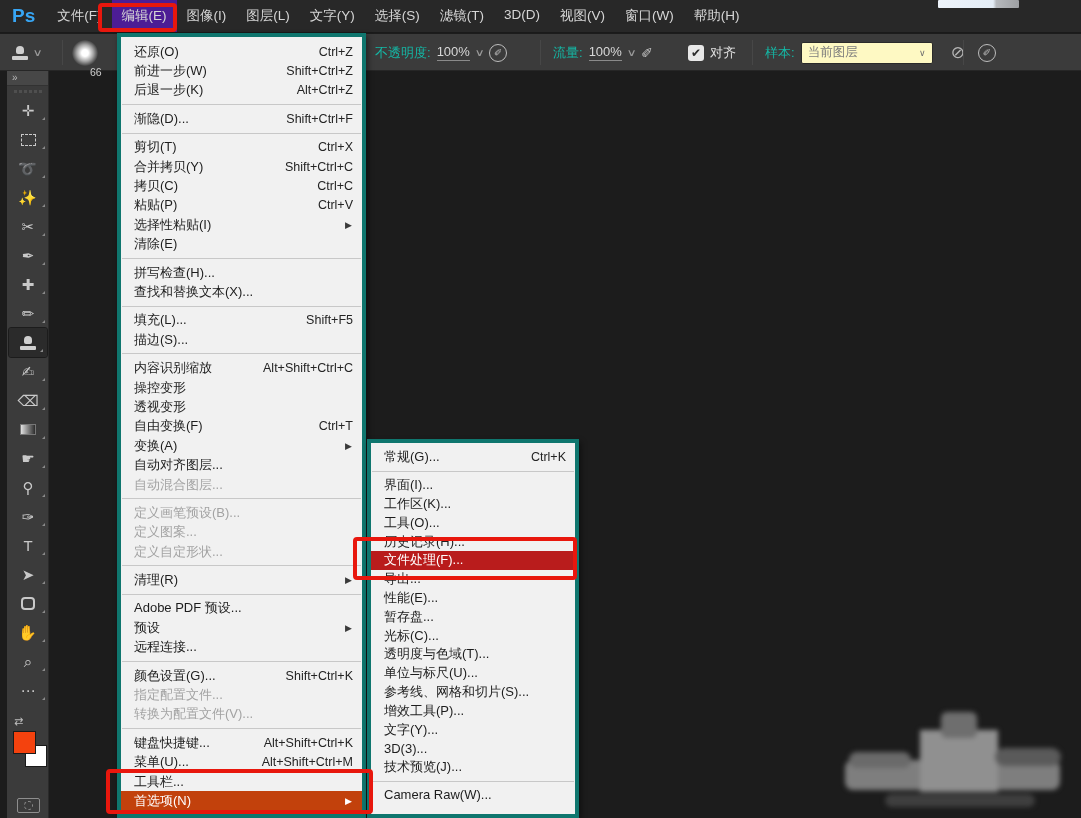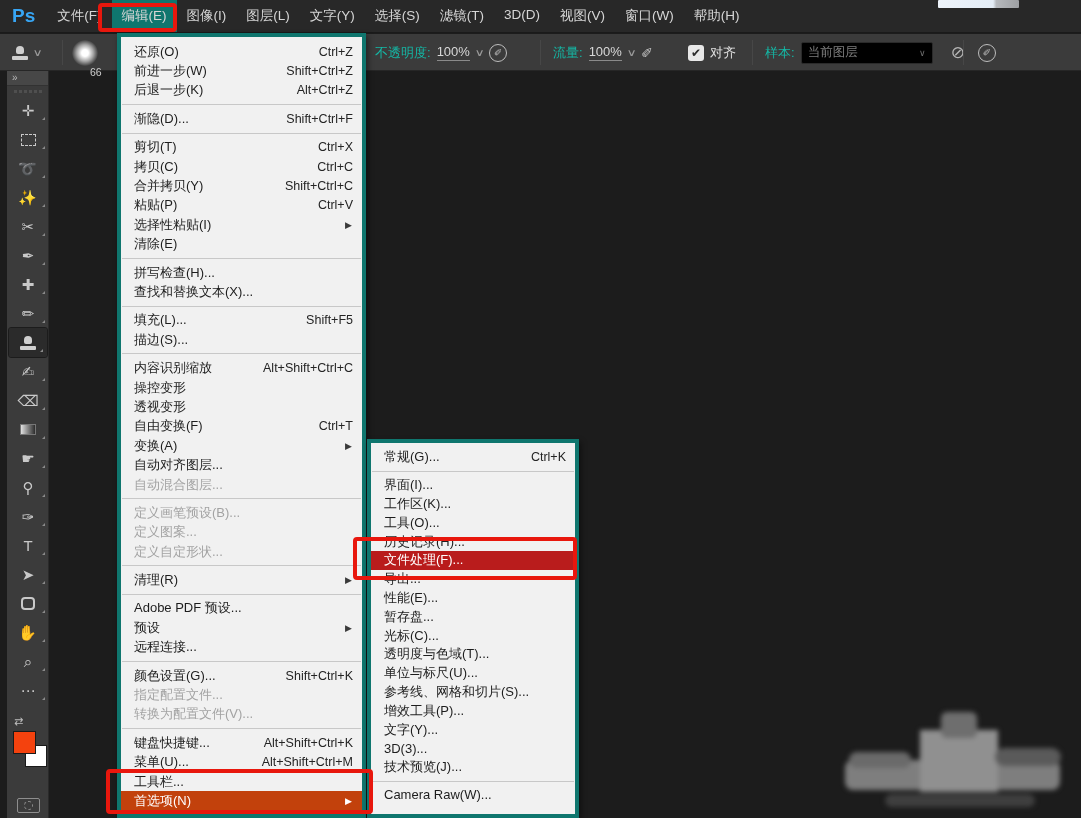--- a/index.html
+++ b/index.html
@@ -3,35 +3,35 @@
 <meta charset="utf-8">
 <style>
   * { margin:0; padding:0; box-sizing:border-box; }
   html,body { width:1081px; height:818px; overflow:hidden; background:#1c1c1c;
     font-family:"Liberation Sans","DejaVu Sans",sans-serif; }
   
   .menubar { position:absolute; left:0; top:0; width:1081px; height:33px;
     background:#282828; display:flex; align-items:center; border-bottom:1px solid #1a1a1a; }
   .ps-logo { color:#37a6f5; font-weight:bold; font-size:19px; padding:0 12px 0 12px; letter-spacing:0; }
   .mb-item { color:#d6d6d6; font-size:13.5px; padding:7px 10px; cursor:default; white-space:nowrap; }
-  .mb-item.active { background:#0f766e; }
+  .mb-item.active { background:#4c1d95; }
   
   .optionsbar { position:absolute; left:0; top:34px; width:1081px; height:37px;
     background:#3b3b3b; border-bottom:1px solid #262626; color:#c2c2c2; font-size:13px; }
   .ob-abs { position:absolute; top:0; height:37px; display:flex; align-items:center; gap:6px; }
   .ob-label { color:#14b8a6; }
   .ob-value { color:#d8d8d8; border-bottom:1px solid #8a8a8a; padding-bottom:1px; }
   .ob-chev { color:#9a9a9a; font-size:10px; transform:scaleX(1.4); }
   .ob-div { position:absolute; top:6px; width:1px; height:25px; background:#2d2d2d; border-right:1px solid #474747; }
   .pressure-icon { width:18px; height:18px; border:1.5px solid #bdbdbd; border-radius:50%;
     display:flex; align-items:center; justify-content:center; font-size:10px; color:#bdbdbd; }
   .airbrush-icon { color:#c5c5c5; font-size:14px; }
   .checkbox { width:16px; height:16px; background:#e8e8e8; border-radius:3px; display:flex;
     align-items:center; justify-content:center; color:#2b2b2b; font-size:12px; font-weight:bold; }
-  .sample-select { width:132px; height:22px; background:#000000; border:1px solid #2a2a2a; border-radius:2px;
+  .sample-select { width:132px; height:22px; background:#fef9c3; border:1px solid #2a2a2a; border-radius:2px;
     color:#7d7d7d; font-size:12.5px; display:flex; align-items:center; padding:0 6px; }
   .sample-select .sel-chev { margin-left:auto; font-size:9px; color:#6f6f6f; }
   .ignore-icon { color:#b5b5b5; font-size:17px; }
   .brush-preview { width:26px; height:26px; border-radius:50%;
     background:radial-gradient(circle,#ffffff 18%,rgba(255,255,255,0.55) 45%,rgba(255,255,255,0) 72%); }
   .brush-size { position:absolute; left:24px; top:32px; font-size:10.5px; color:#cfcfcf;text-align:center; }
   
   .stamp { display:inline-block; width:16px; height:14px; position:relative; }
   .stamp i { position:absolute; left:4px; top:0; width:8px; height:8px; background:#cfcfcf;
     border-radius:50% 50% 2px 2px; }
@@ -257,26 +257,26 @@
     <div class="menu-row">
       <span class="mi-label">渐隐(D)...</span>
       <span class="mi-shortcut">Shift+Ctrl+F</span>
     </div>
     <div class="menu-sep"></div>
     <div class="menu-row">
       <span class="mi-label">剪切(T)</span>
       <span class="mi-shortcut">Ctrl+X</span>
     </div>
     <div class="menu-row">
+      <span class="mi-label">合并拷贝(Y)</span>
+      <span class="mi-shortcut">Shift+Ctrl+C</span>
+    </div>
+    <div class="menu-row">
       <span class="mi-label">拷贝(C)</span>
       <span class="mi-shortcut">Ctrl+C</span>
-    </div>
-    <div class="menu-row">
-      <span class="mi-label">合并拷贝(Y)</span>
-      <span class="mi-shortcut">Shift+Ctrl+C</span>
     </div>
     <div class="menu-row">
       <span class="mi-label">粘贴(P)</span>
       <span class="mi-shortcut">Ctrl+V</span>
     </div>
     <div class="menu-row">
       <span class="mi-label">选择性粘贴(I)</span>
       <span class="mi-arrow">▶</span>
     </div>
     <div class="menu-row">

